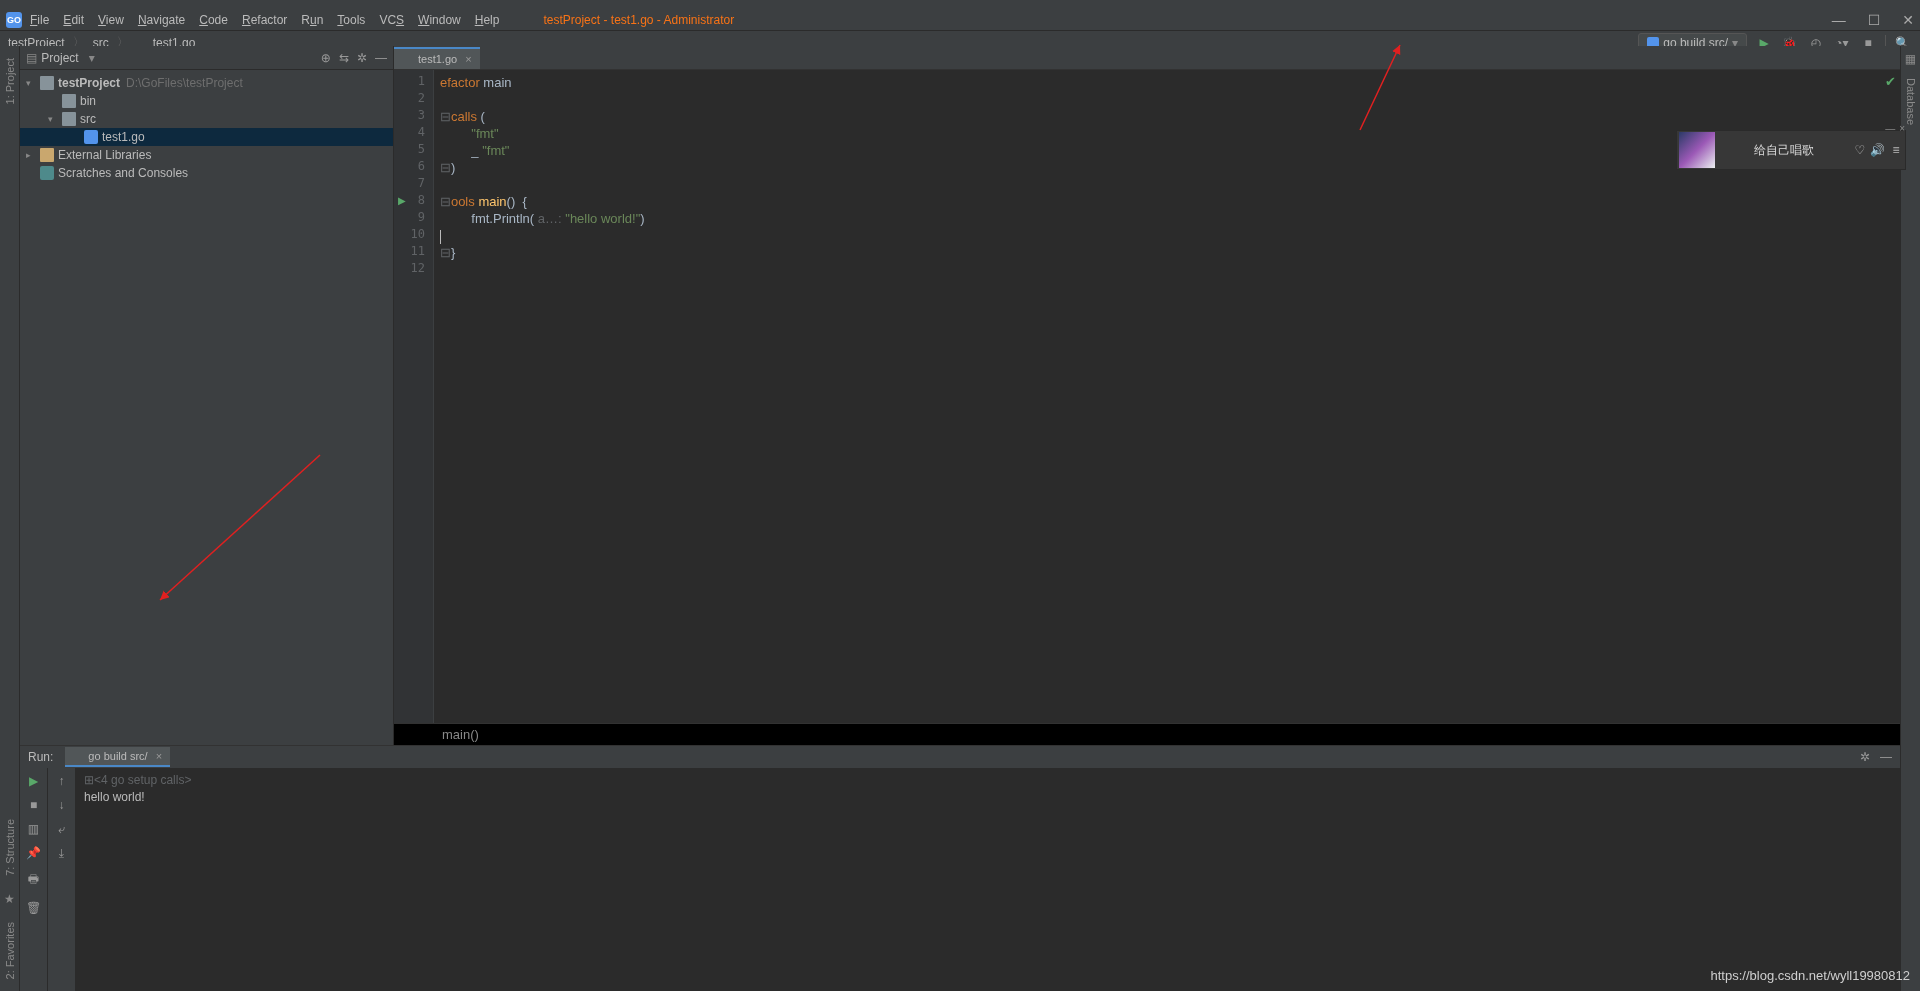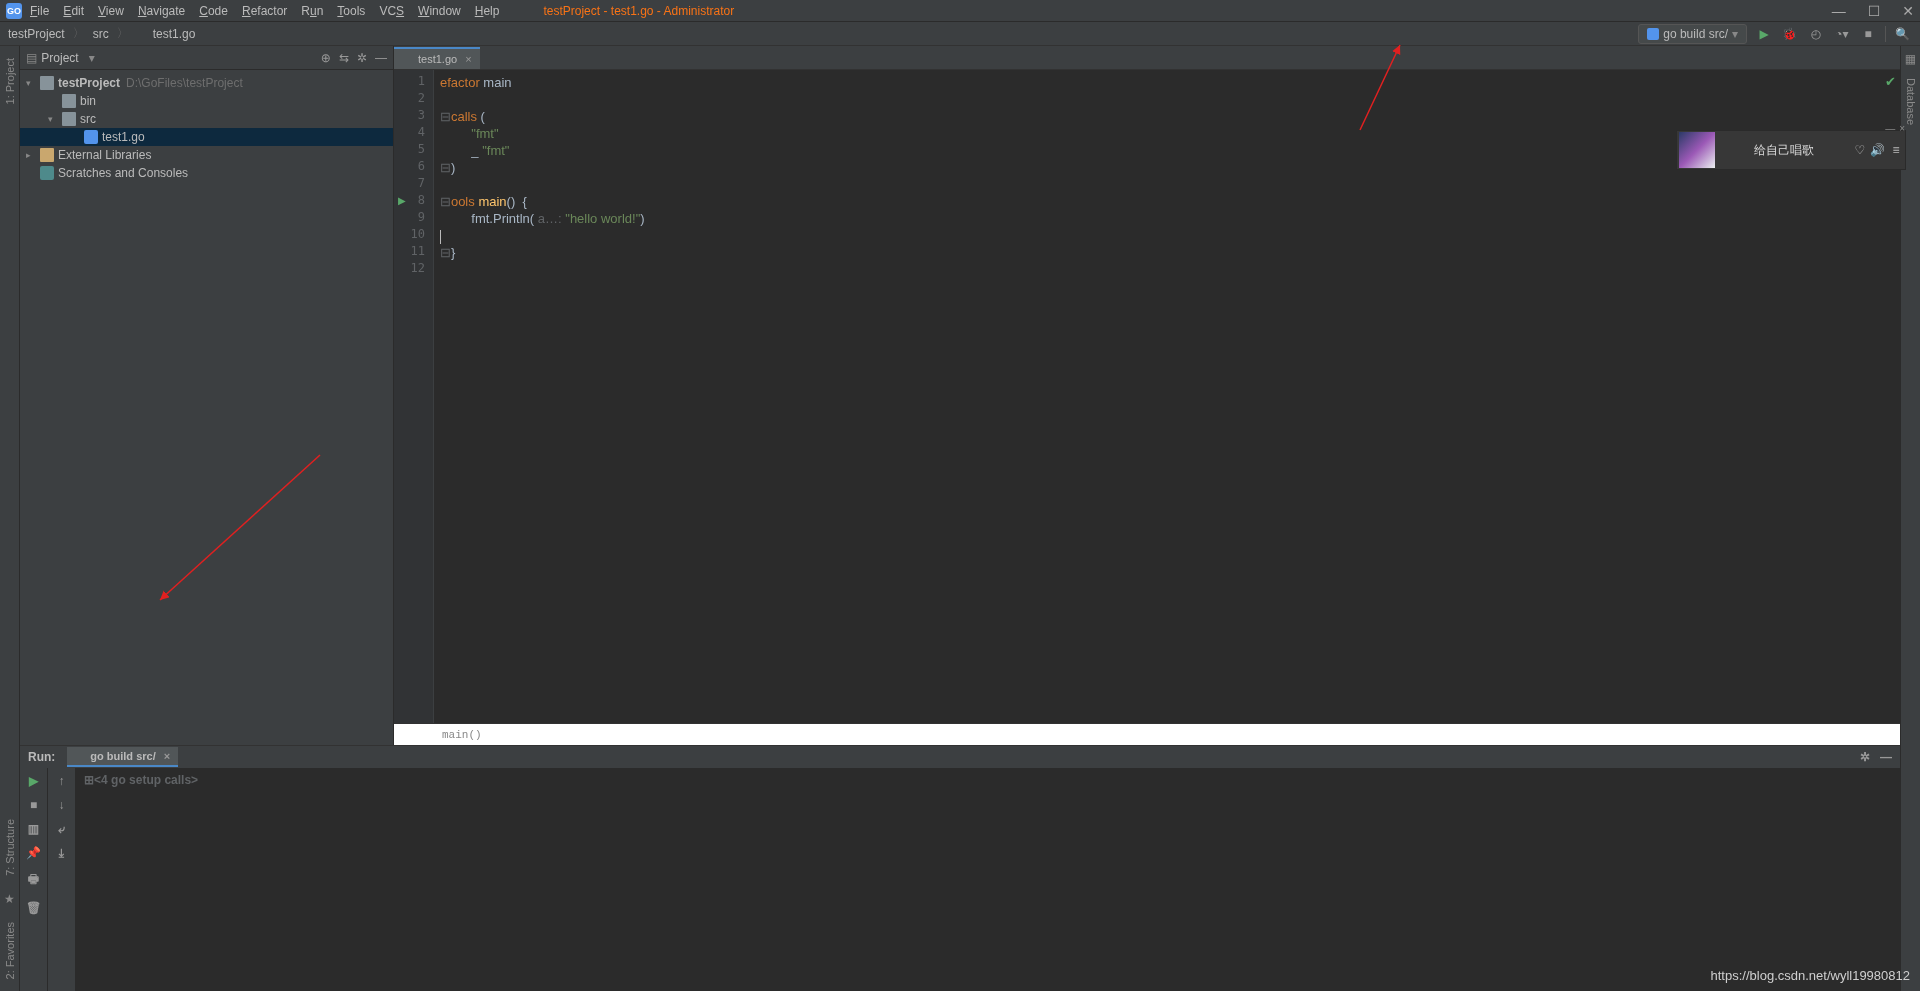--- a/index.html
+++ b/index.html
@@ -1,17 +1,17 @@
 <!DOCTYPE html>
 <html><head>
 <meta charset="utf-8">
 <style>
 * { margin:0; padding:0; box-sizing:border-box; font-family:"Segoe UI",Arial,sans-serif; }
 body { background:#3c3f41; color:#bbb; font-size:12px; width:1920px; height:991px; overflow:hidden; position:relative; }
-.menubar { height:22px; background:#3c3f41; border-bottom:1px solid #2b2b2b; display:flex; align-items:center; padding:0 6px; }
+.menubar { height:22px; background:#3c3f41; border-bottom:1px solid #2b2b2b; display:flex; align-items:center; padding:0 6px;margin-top:9px; }
 .menubar .logo { width:16px; height:16px; background:#5394ec; border-radius:3px; margin-right:8px; display:flex; align-items:center; justify-content:center; color:#fff; font-size:9px; font-weight:bold; }
 .menubar .mi { margin-right:14px; cursor:pointer; }
 .menubar .mi u { text-decoration:underline; }
 .menubar .title { margin-left:30px; color:#f97316; }
 .menubar .winctl { margin-left:auto; display:flex; gap:22px; color:#aaa; font-size:14px; }
 .menubar .winctl span{cursor:pointer;}
 .navbar { height:24px; background:#3c3f41; border-bottom:1px solid #323232; display:flex; align-items:center; padding:0 8px; }
 .navbar .crumb { display:flex; align-items:center; gap:4px;}
 .navbar .sep { color:#666; margin:0 4px; }
 .navbar .right { margin-left:auto; display:flex; align-items:center; gap:8px; }
@@ -50,23 +50,23 @@
 .gut{width:40px;background:#313335;border-right:1px solid #3c3f41;padding-top:4px;}
 .gut .ln{height:17px;text-align:right;padding-right:8px;color:#606366;font-family:Consolas,monospace;font-size:12px;position:relative;}
 .gut .run{position:absolute;left:4px;top:2px;color:#59a869;font-size:10px;}
 .code{flex:1;padding:4px 6px;font-family:Consolas,monospace;font-size:13px;line-height:17px;white-space:pre;color:#a9b7c6;position:relative;}
 .kw{color:#cc7832;}
 .str{color:#6a8759;}
 .fn{color:#ffc66d;}
 .cursor{display:inline-block;width:1px;height:14px;background:#bbb;vertical-align:middle;}
 .fold{color:#606366;}
 .hint{color:#606366;}
-.edstatus{height:22px;background:#ffffff;border-top:1px solid #323232;display:flex;align-items:center;padding-left:48px;color:#888;font-size:11px;font-family:Liberation Mono, monospace;}
+.edstatus{height:22px;background:#000000;border-top:1px solid #323232;display:flex;align-items:center;padding-left:48px;color:#888;font-size:13px;}
 .check{position:absolute;top:4px;right:4px;color:#59a869;font-size:13px;}
-.runpane{height:246px;border-top:1px solid #323232;background:#2b2b2b;display:flex;flex-direction:column;font-weight:bold;}
+.runpane{height:246px;border-top:1px solid #323232;background:#2b2b2b;display:flex;flex-direction:column;}
 .runhead{height:22px;background:#3c3f41;display:flex;align-items:center;padding:0 8px;gap:6px;}
 .runhead .right{margin-left:auto;display:flex;gap:10px;color:#999;}
 .runhead .right span{cursor:pointer;}
 .runtab{height:20px;background:#515658;padding:0 8px;display:flex;align-items:center;gap:4px;font-size:11px;border-bottom:2px solid #4a88c7;margin-left:6px;}
 .runbody{flex:1;display:flex;}
 .runside{width:28px;background:#3c3f41;border-right:1px solid #2b2b2b;display:flex;flex-direction:column;align-items:center;padding-top:6px;gap:10px;}
 .runside div{cursor:pointer;color:#999;}
 .runside .play{color:#59a869;}
 .runside2{width:28px;background:#3c3f41;border-right:1px solid #2b2b2b;display:flex;flex-direction:column;align-items:center;padding-top:6px;gap:10px;}
 .runside2 div{cursor:pointer;color:#999;}
@@ -254,20 +254,21 @@
           <div>🗑</div>
         </div>
         <div class="runside2">
           <div>↑</div>
           <div>↓</div>
           <div>⤶</div>
           <div>⤓</div>
         </div>
         <div class="console">
 <span class="dim">⊞</span><span class="dim">&lt;4 go setup calls&gt;</span>
+<div>hello world!</div>
 <br>
         </div>
       </div>
     </div>
   </div>
 
   <div class="sider">
     <div style="margin-top:6px;">▦</div>
     <div class="vt">Database</div>
   </div>

